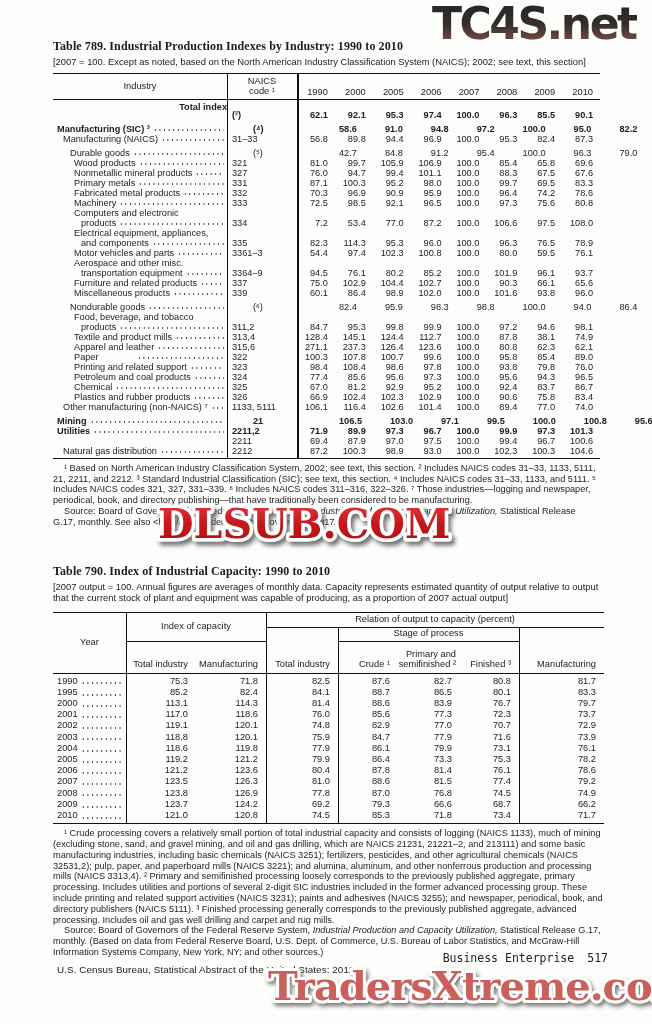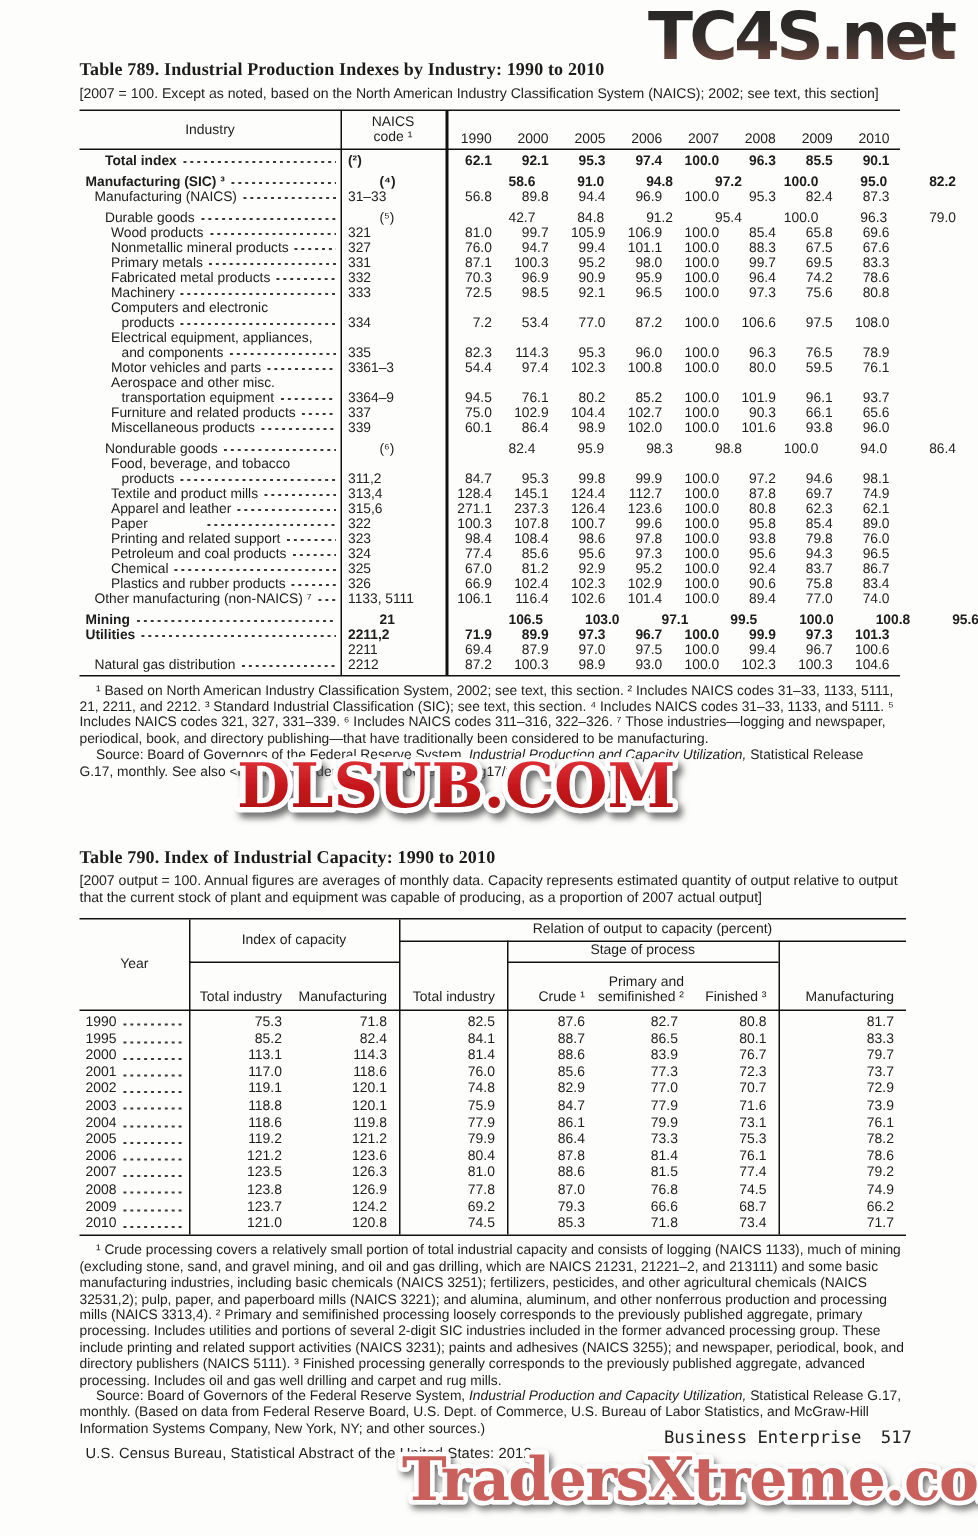--- a/index.html
+++ b/index.html
@@ -111,21 +111,21 @@
           <div class="yh">2005</div>
           <div class="yh">2006</div>
           <div class="yh">2007</div>
           <div class="yh">2008</div>
           <div class="yh">2009</div>
           <div class="yh">2010</div>
         </div>
       <div class="body789" id="body789">
           <div class="r789 bold">
             <div class="lab">
-              <div class="l2" style="padding-left: 17px;">
+              <div class="l2" style="padding-left: 17px; flex-direction: column;">
                 <span class="t">Total index</span>
                 <span class="leader"></span>
               </div>
             </div>
             <div class="naics">(²)</div>
             <div class="val">62.1</div>
             <div class="val">92.1</div>
             <div class="val">95.3</div>
             <div class="val">97.4</div>
             <div class="val">100.0</div>
@@ -416,21 +416,21 @@
                 <span class="leader"></span>
               </div>
             </div>
             <div class="naics">313,4</div>
             <div class="val">128.4</div>
             <div class="val">145.1</div>
             <div class="val">124.4</div>
             <div class="val">112.7</div>
             <div class="val">100.0</div>
             <div class="val">87.8</div>
-            <div class="val">69.7</div>
+            <div class="val">38.1</div>
             <div class="val">74.9</div>
           </div>
           <div class="r789">
             <div class="lab">
               <div class="l2" style="padding-left: 21px;">
                 <span class="t">Apparel and leather</span>
                 <span class="leader"></span>
               </div>
             </div>
             <div class="naics">315,6</div>

